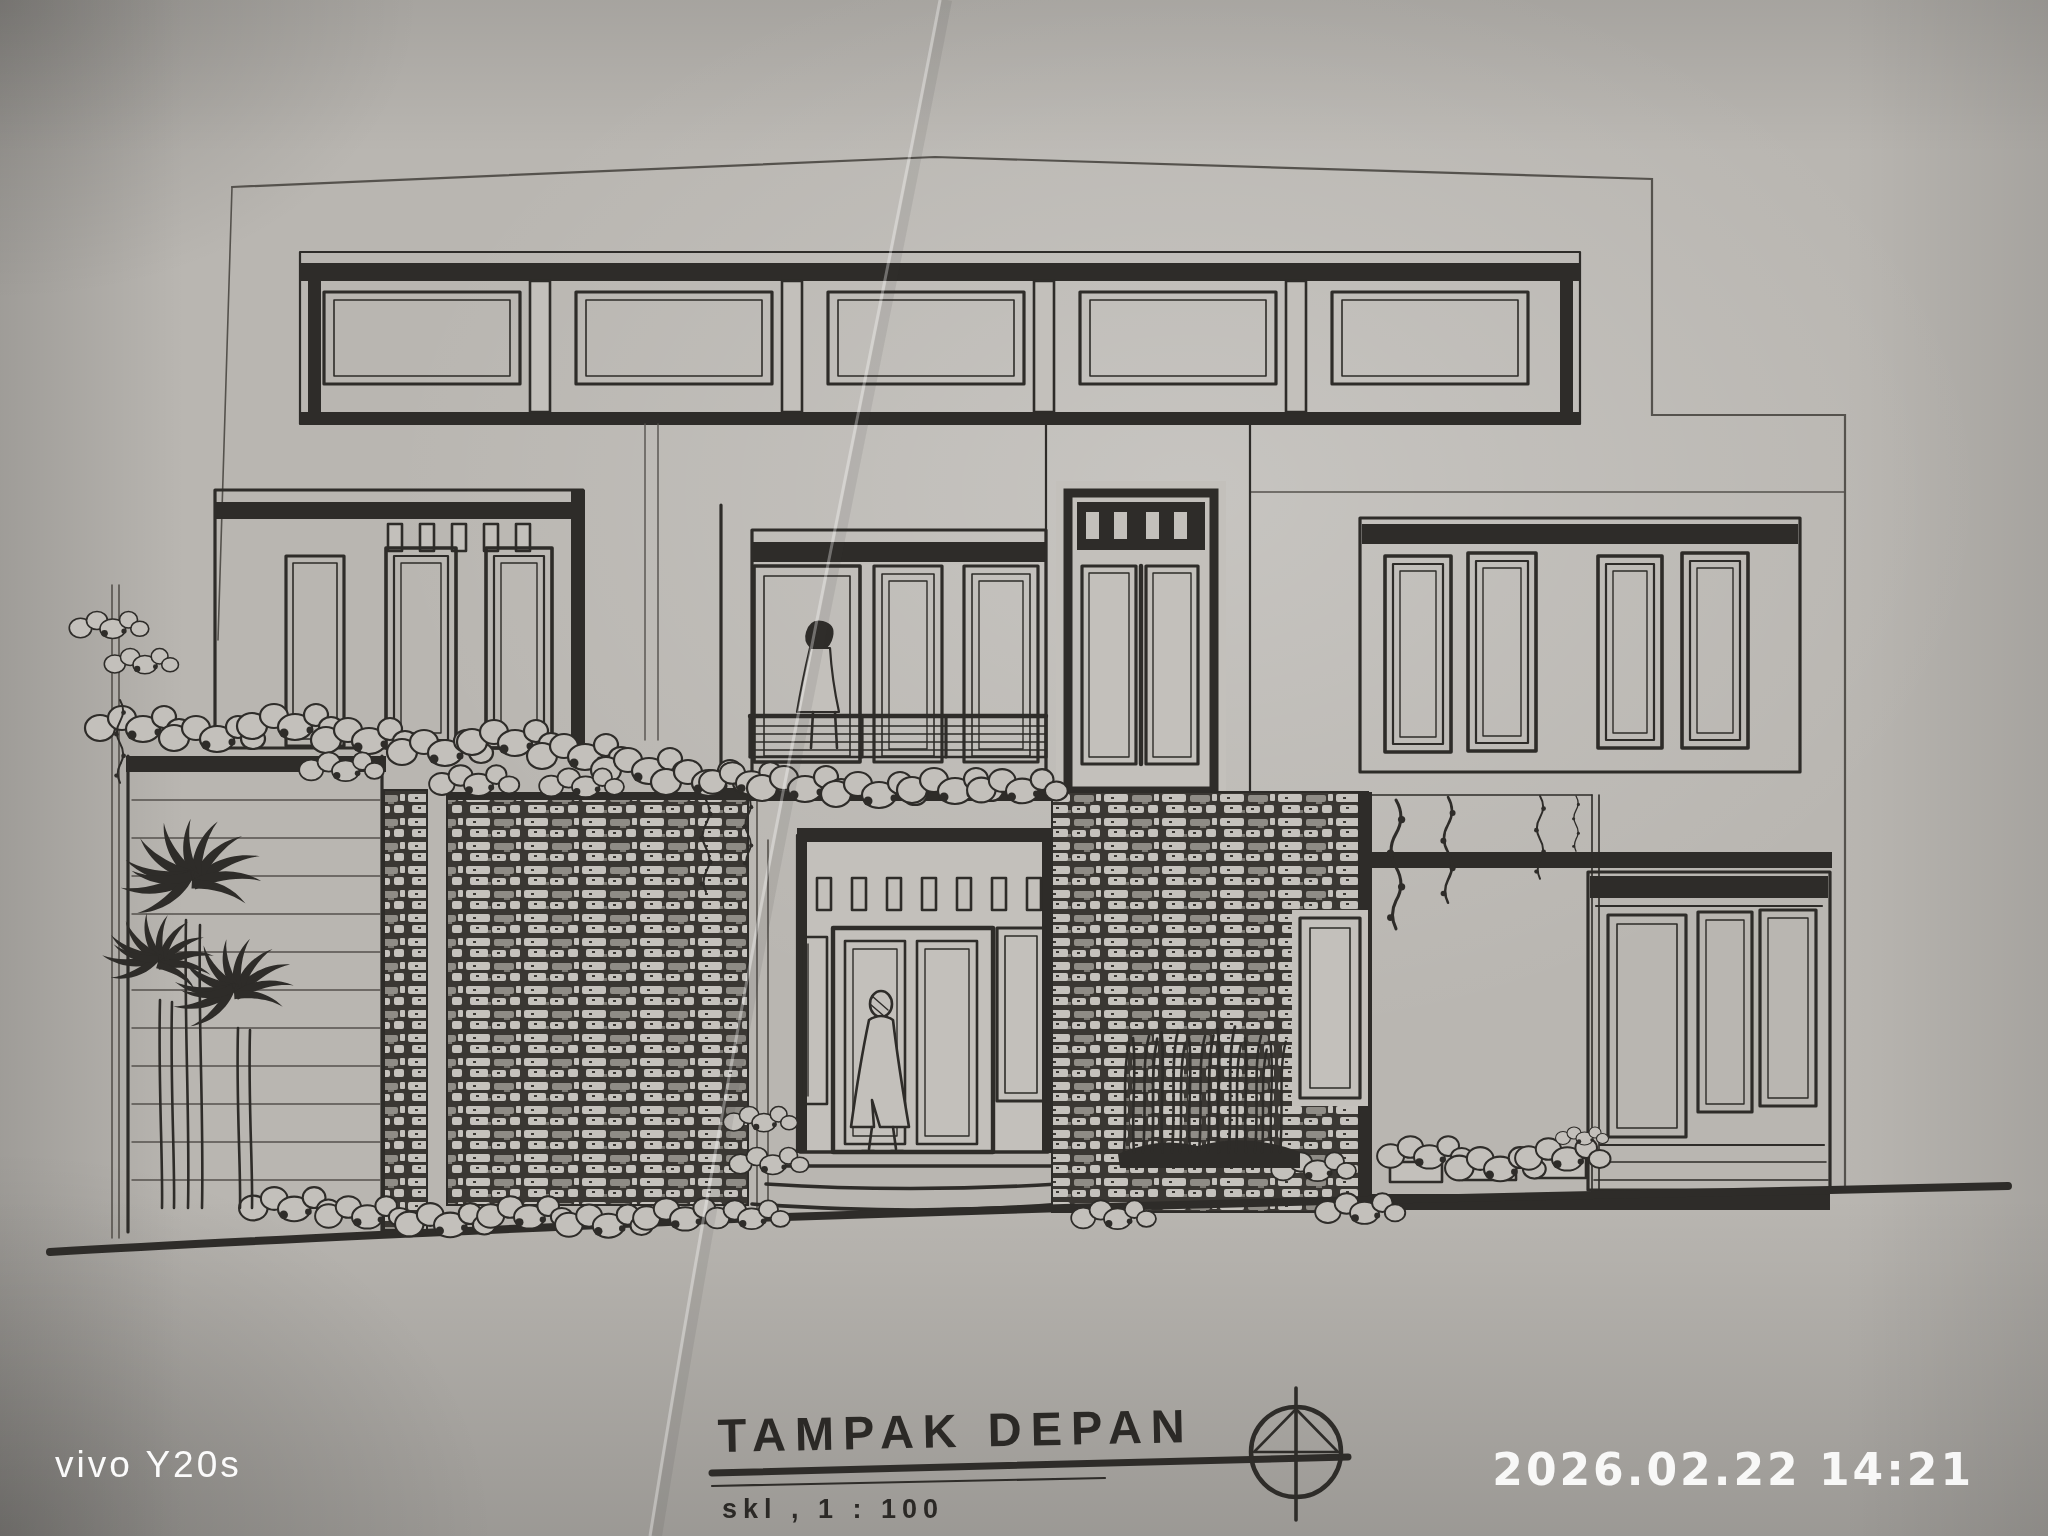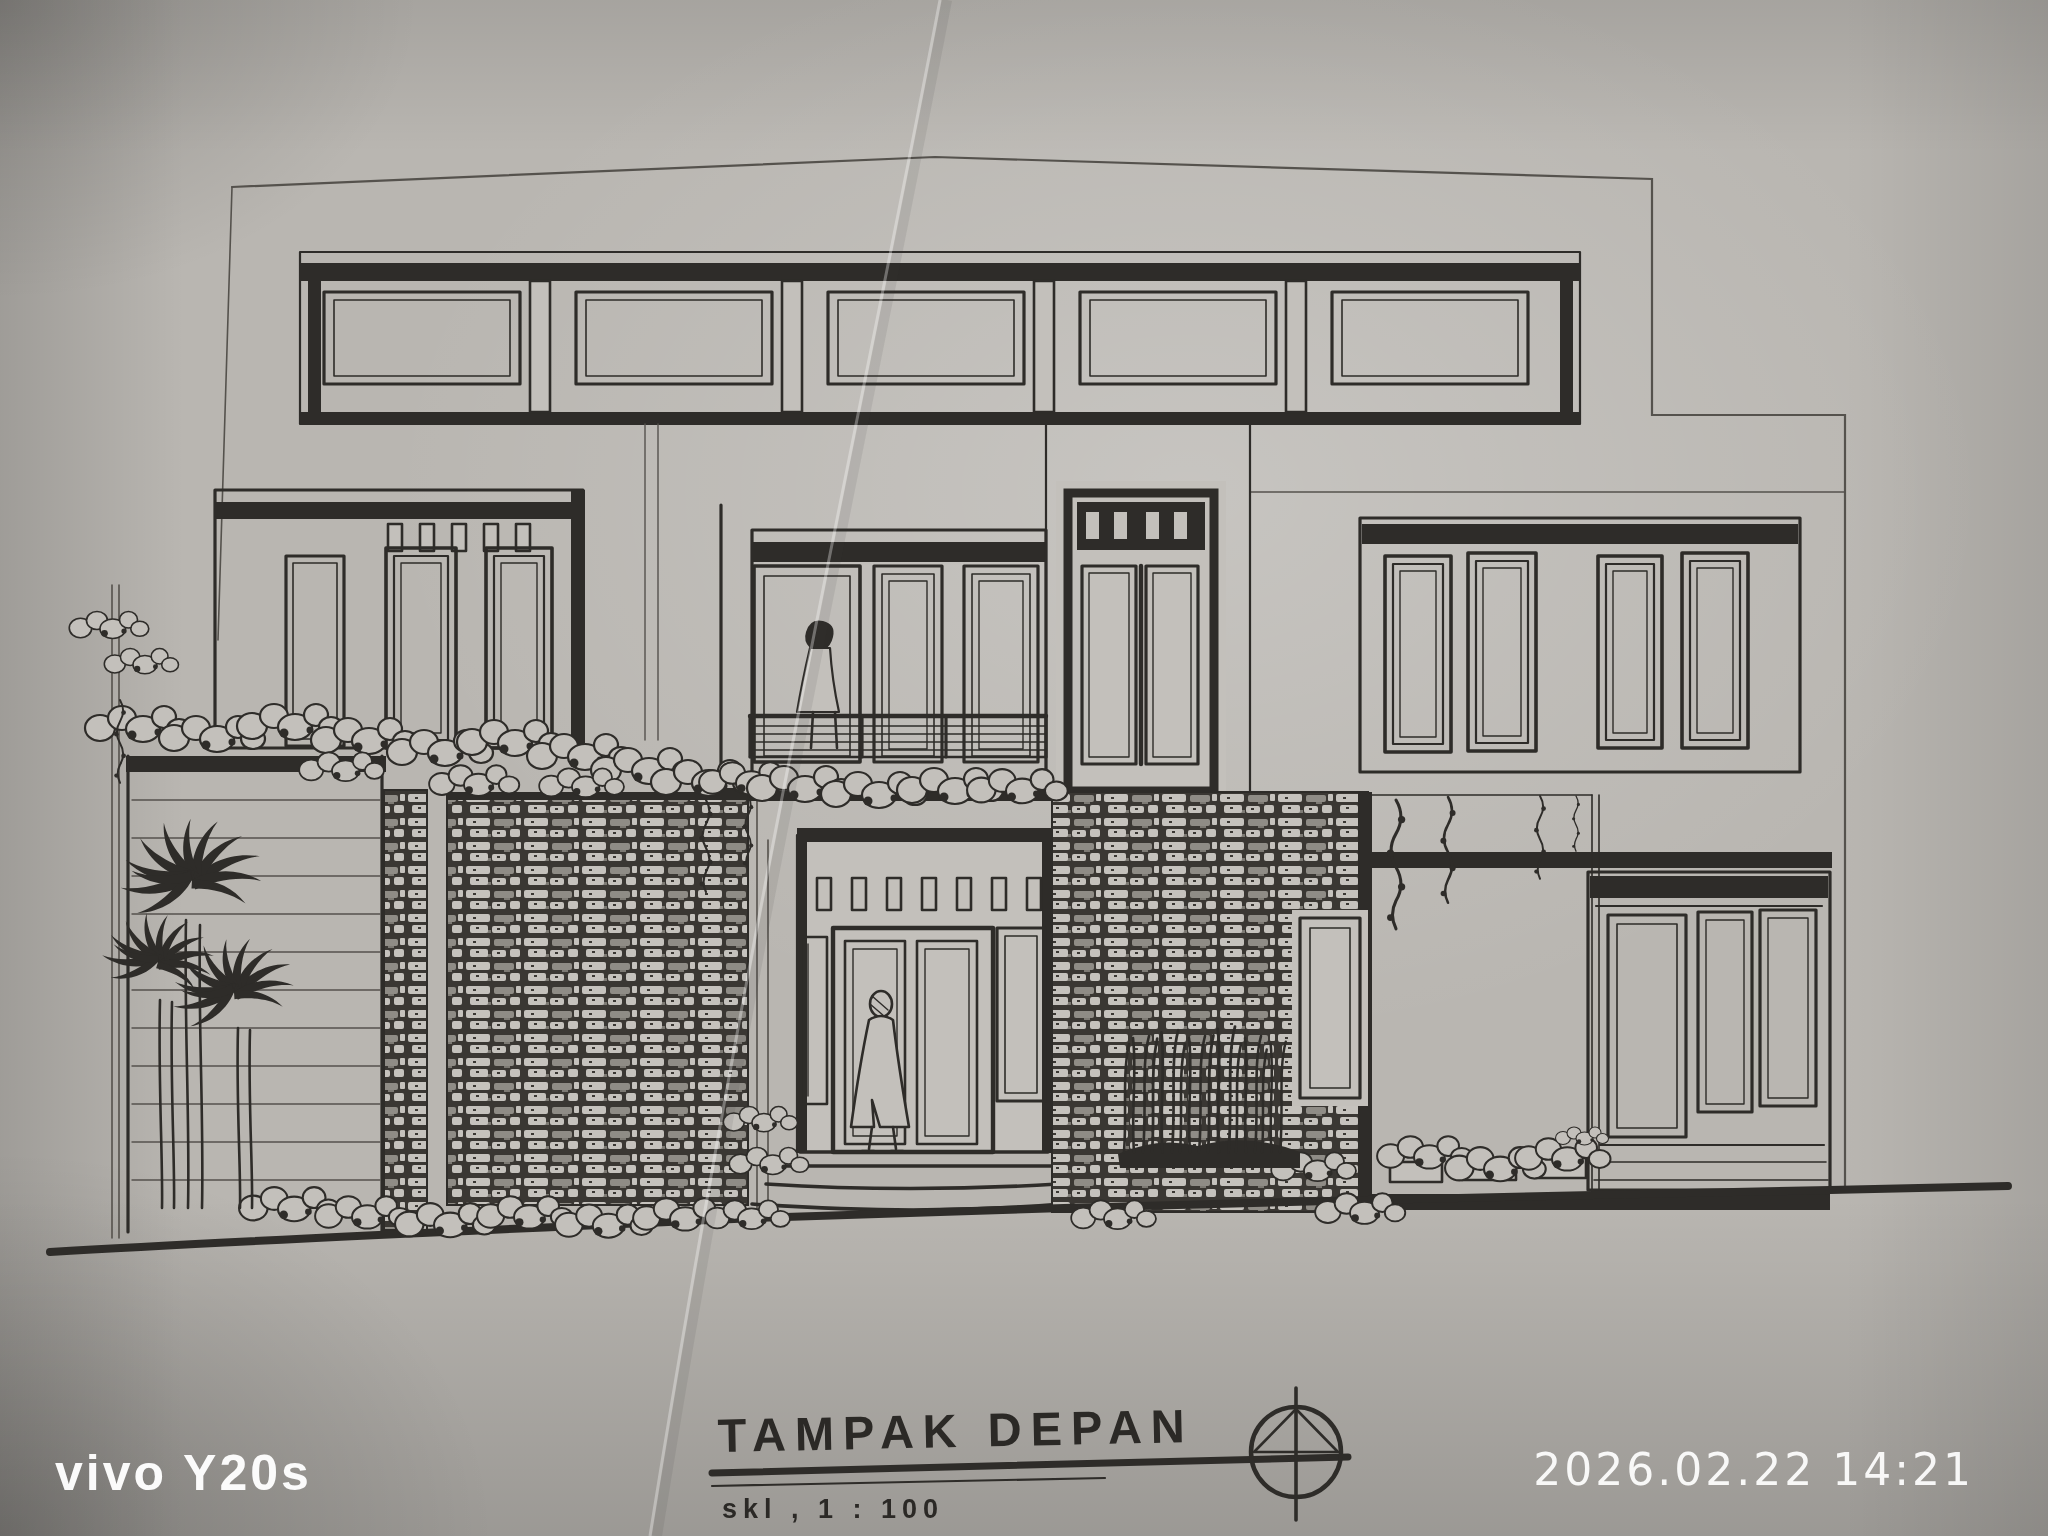--- a/index.html
+++ b/index.html
@@ -17,22 +17,22 @@
   svg{position:absolute;left:0;top:0;}
   .ink{stroke:#2e2c29;fill:none;stroke-linecap:round;stroke-linejoin:round;}
   .lite{stroke:#55524d;fill:none;stroke-linecap:round;}
   .w1{stroke-width:1.4}.w16{stroke-width:1.6}.w2{stroke-width:2.2}.w24{stroke-width:2.6}
   .w3{stroke-width:3.2}.w35{stroke-width:3.6}.w4{stroke-width:4.4}.w7{stroke-width:7}
   .fill{fill:#2e2c29;stroke:none;}
   .pf{fill:#c3c0bb;}
   .veg{fill:#c3c0bb;stroke:#2e2c29;stroke-width:2.2;}
   .vegf{fill:#2e2c29;stroke:none;}
   .wm{position:absolute;color:#ffffff;white-space:nowrap;}
-  .wm-device{left:55px;top:1444px;font-size:50px;font-weight:700;letter-spacing:3px;opacity:.97;}
-  .wm-time{right:74px;top:1444px;font-family:"DejaVu Sans",sans-serif;font-size:44px;font-weight:400;letter-spacing:3px;opacity:.93;}
+  .wm-device{left:55px;top:1444px;font-size:37px;font-weight:400;letter-spacing:3px;opacity:.97;}
+  .wm-time{right:74px;top:1444px;font-family:"DejaVu Sans",sans-serif;font-size:44px;font-weight:700;letter-spacing:3px;opacity:.93;}
   .title-text{font-family:"Liberation Sans",sans-serif;font-size:47px;font-weight:700;letter-spacing:9px;fill:#2b2926;}
   .scale-text{font-family:"Liberation Sans",sans-serif;font-size:27px;font-weight:700;letter-spacing:6px;fill:#2b2926;}
 </style>
 </head>
 <body>
 
 <div id="photo">
 <svg width="2048" height="1536" viewBox="0 0 2048 1536">
   <defs>
     <pattern id="stoneA" width="58" height="24" patternUnits="userSpaceOnUse">

